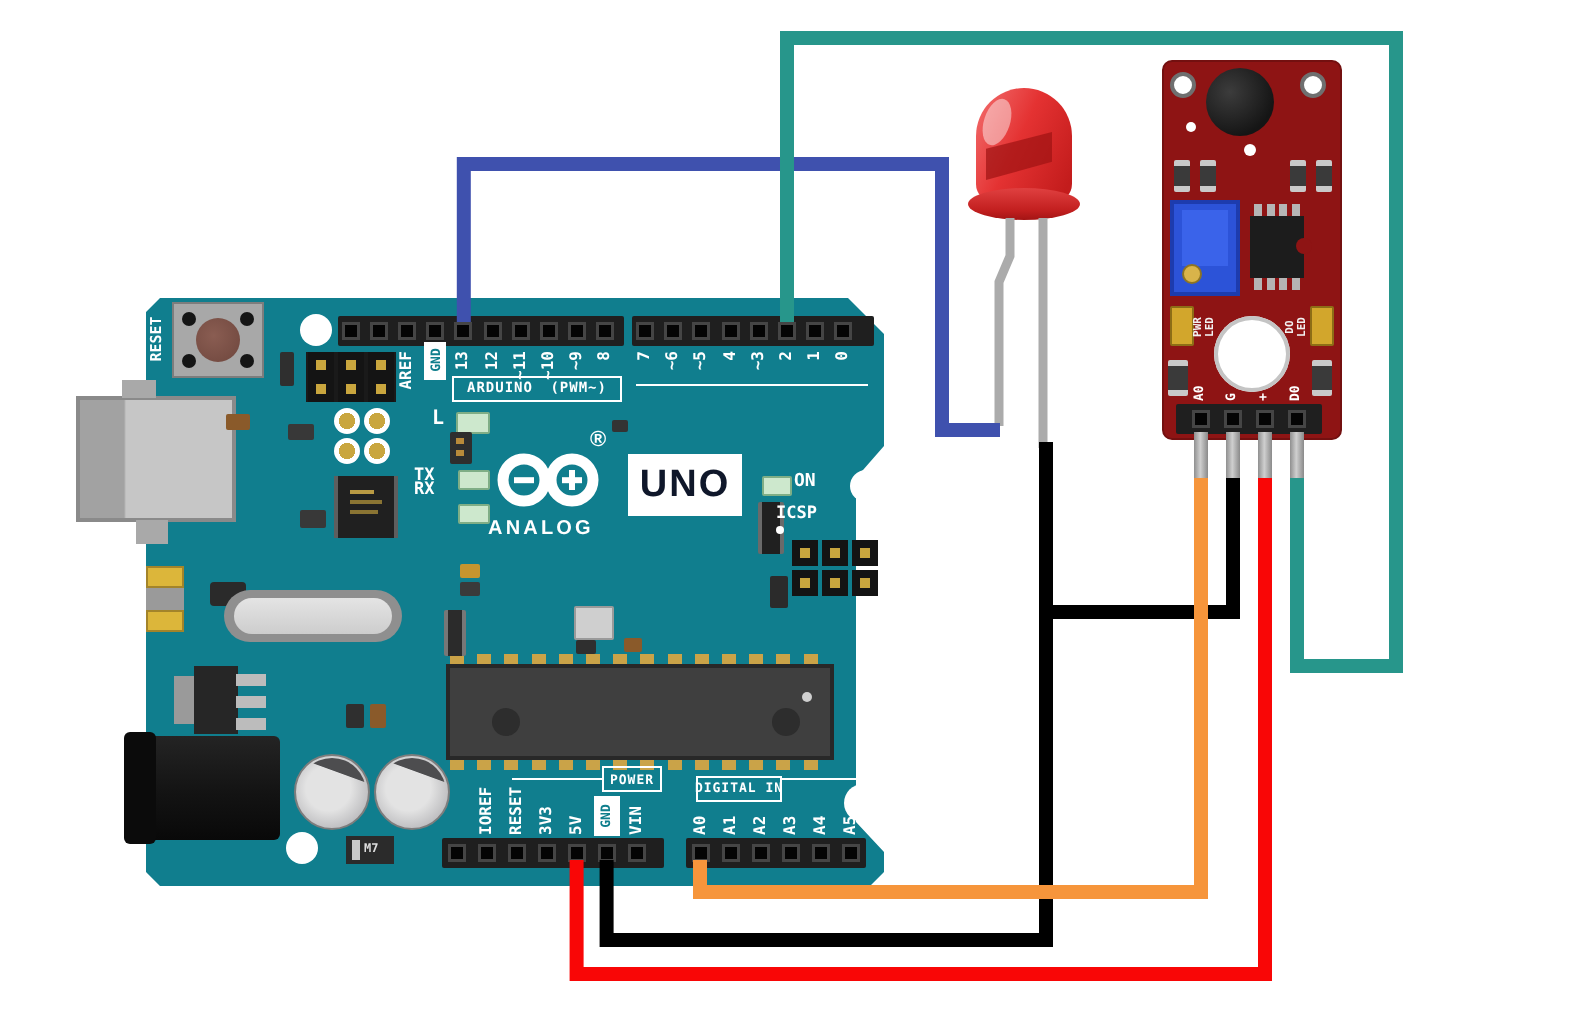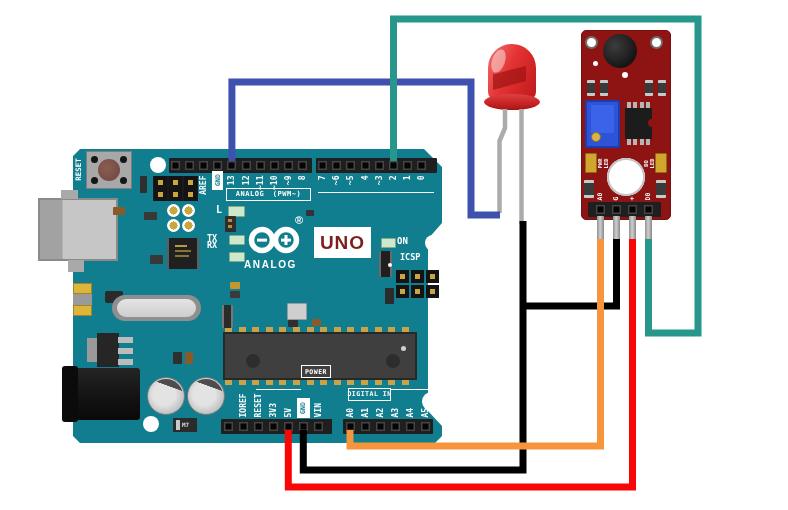--- a/index.html
+++ b/index.html
@@ -128,29 +128,29 @@
     <circle cx="19" cy="24" r="10.5" fill="none" stroke="#fff" stroke-width="5.5"></circle>
     <circle cx="43" cy="24" r="10.5" fill="none" stroke="#fff" stroke-width="5.5"></circle>
     <rect x="14" y="22.6" width="10" height="3" fill="#fff"></rect>
     <rect x="38" y="22.6" width="10" height="3" fill="#fff"></rect>
     <rect x="41.5" y="19" width="3" height="10" fill="#fff"></rect>
   </svg>
   <div class="wtxt" style="left:295px;top:214px;font-size:11px;font-family:'Liberation Sans',sans-serif;">®</div>
   <div class="wtxt" style="left:244px;top:259px;font:bold 10px 'Liberation Sans',sans-serif;letter-spacing:1.6px;">ANALOG</div>
 
   <div class="abs" style="left:314px;top:227px;width:57px;height:31px;background:#fff;display:flex;align-items:center;justify-content:center;">
-    <span style="font:bold 19px 'Liberation Sans',sans-serif;color:#7f1d1d;letter-spacing:1px;">UNO</span>
+    <span style="font:bold 19px 'Liberation Sans',sans-serif;color:#0f172a;letter-spacing:1px;">UNO</span>
   </div>
 
   <div class="gled" style="left:381px;top:238px;width:13px;height:8px;"></div>
   <div class="wtxt" style="left:397px;top:236px;font-size:9px;">ON</div>
   <div class="smd" style="left:379px;top:251px;width:13px;height:26px;background:#202020;border-left:2px solid #6a6a6a;border-right:2px solid #6a6a6a;box-sizing:border-box;"></div>
 
   <div class="hole" style="left:388px;top:263px;width:4px;height:4px;"></div>
-  <div class="wtxt" style="left:400px;top:252px;font-size:8.5px;">ICSP</div>
+  <div class="wtxt" style="left:388px;top:252px;font-size:8.5px;">ICSP</div>
   <i class="ipin" style="left:396px;top:270px;"></i>
   <i class="ipin" style="left:411px;top:270px;"></i>
   <i class="ipin" style="left:426px;top:270px;"></i>
   <i class="ipin" style="left:396px;top:285px;"></i>
   <i class="ipin" style="left:411px;top:285px;"></i>
   <i class="ipin" style="left:426px;top:285px;"></i>
 
   <div class="abs" style="left:225px;top:327px;width:190px;height:6px;background:repeating-linear-gradient(90deg,#caa348 0 7px,rgba(0,0,0,0) 7px 13.6px);"></div>
   <div class="abs" style="left:225px;top:379px;width:190px;height:6px;background:repeating-linear-gradient(90deg,#caa348 0 7px,rgba(0,0,0,0) 7px 13.6px);"></div>
   <div class="abs" style="left:223px;top:332px;width:194px;height:48px;background:#3f3f3f;border:2px solid #282828;box-sizing:border-box;">
@@ -168,24 +168,24 @@
   <div class="smd" style="left:312px;top:319px;width:9px;height:7px;background:#8a5a2a;"></div>
   <div class="smd" style="left:230px;top:282px;width:10px;height:7px;background:#c5952f;"></div>
   <div class="smd" style="left:230px;top:291px;width:10px;height:7px;background:#3a3a3a;"></div>
   <div class="smd" style="left:222px;top:305px;width:11px;height:23px;background:#2b2b2b;border-left:2px solid #777;border-right:2px solid #777;box-sizing:border-box;"></div>
   <div class="smd" style="left:173px;top:352px;width:9px;height:12px;background:#2f2f2f;"></div>
   <div class="smd" style="left:185px;top:352px;width:8px;height:12px;background:#8a5a2a;"></div>
   <div class="smd" style="left:385px;top:288px;width:9px;height:16px;background:#2b2b2b;"></div>
   <div class="smd" style="left:306px;top:210px;width:8px;height:6px;background:#333;"></div>
 
   <div class="obox" style="left:226px;top:187.5px;width:85px;height:13px;box-sizing:border-box;">
-    <span style="word-spacing:4px;">ANALOG (PWM~)</span>
+    <span style="word-spacing:4px;">ARDUINO (PWM~)</span>
   </div>
   <div class="wline" style="left:318px;top:191.5px;width:116px;"></div>
-  <div class="obox" style="left:301px;top:365px;width:30px;height:13px;box-sizing:border-box;font-size:6.5px;">
+  <div class="obox" style="left:301px;top:383px;width:30px;height:13px;box-sizing:border-box;font-size:6.5px;">
     <span>POWER</span>
   </div>
   <div class="obox" style="left:348px;top:387.5px;width:43px;height:13px;box-sizing:border-box;font-size:6.5px;">
     <span>DIGITAL IN</span>
   </div>
   <div class="wline" style="left:256px;top:388.5px;width:45px;"></div>
   <div class="wline" style="left:391px;top:388.5px;width:47px;"></div>
 
   <div class="strip hdr" style="left: 169px; top: 158px; width: 143px; height: 15px;"></div>
   <div class="strip hdr" style="left: 316px; top: 158px; width: 121px; height: 15px;"></div>

